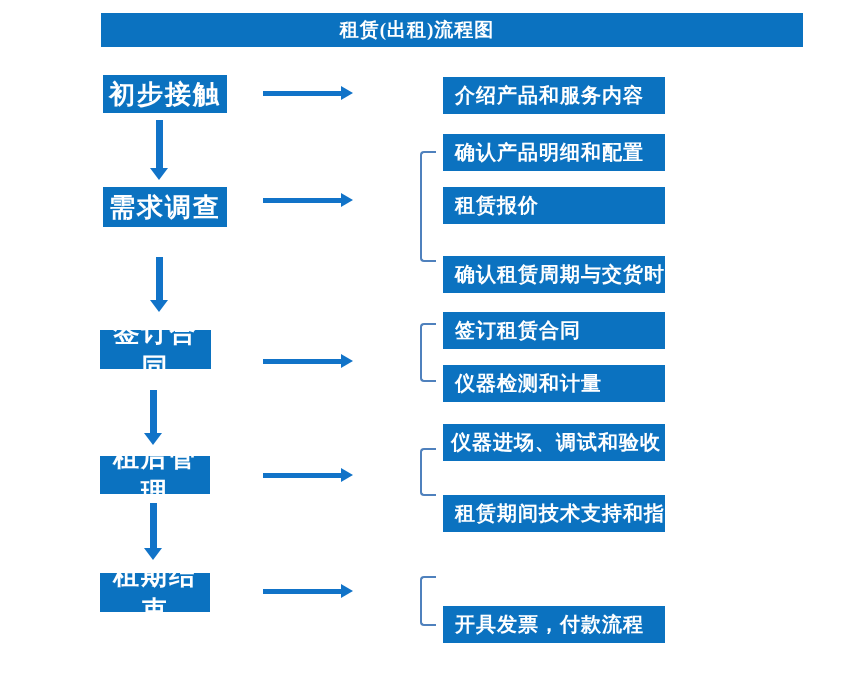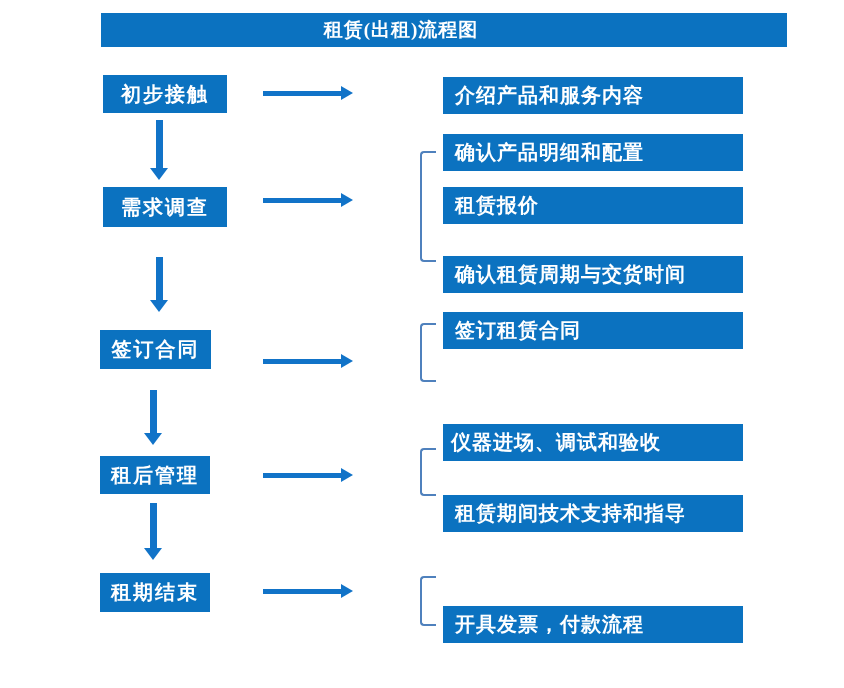--- a/index.html
+++ b/index.html
@@ -14,29 +14,30 @@
     position:relative;width:844px;height:688px;background:var(--background);
     font-family:"Liberation Serif","DejaVu Serif",serif;
     overflow:hidden;margin:0 auto;
   }
   .titlebar{
     position:absolute;left:101px;top:13px;width:600px;height:34px;
     background:var(--box-blue);color:var(--text);
     font-size:19px;font-weight:bold;line-height:34px;
     text-align:center;padding-right:86px;box-sizing:content-box;
     letter-spacing:1px;
+    padding-left:16px;
   }
   .stage{
     position:absolute;background:var(--box-blue);color:var(--text);
-    font-size:20px;font-weight:bold;text-align:center;
+    font-size:26px;font-weight:bold;text-align:center;
     display:flex;align-items:center;justify-content:center;
     letter-spacing:2px;
   }
   .output{
-    position:absolute;left:443px;width:300px;height:37px;
+    position:absolute;left:443px;width:222px;height:37px;
     background:var(--box-blue);color:var(--text);
     font-size:20px;font-weight:bold;
     display:flex;align-items:center;padding-left:12px;box-sizing:border-box;
     letter-spacing:1px;white-space:nowrap;
   }
   
   .harrow{position:absolute;left:263px;width:90px;height:14px;}
   .harrow .shaft{position:absolute;left:0;right:11px;top:4.5px;height:5px;background:var(--arrow-blue);}
   .harrow .head{position:absolute;right:0;top:0;width:0;height:0;
     border-left:12px solid var(--arrow-blue);border-top:7px solid transparent;border-bottom:7px solid transparent;}
@@ -130,17 +131,18 @@
   <div class="bracket" id="b0"></div>
   <div class="bracket" id="b1"></div>
   <div class="bracket" id="b2"></div>
   <div class="bracket" id="b3"></div>
 
   <div class="output" id="out0">介绍产品和服务内容</div>
   <div class="output" id="out1">确认产品明细和配置</div>
   <div class="output" id="out2">租赁报价</div>
   <div class="output" id="out3">确认租赁周期与交货时间</div>
   <div class="output" id="out4">签订租赁合同</div>
+  <div class="output" id="out5">仪器检测和计量</div>
   <div class="output" id="out6">仪器进场、调试和验收</div>
   <div class="output" id="out7">租赁期间技术支持和指导</div>
   <div class="output" id="out9">开具发票，付款流程</div>
 
 </div>
 
 </body></html>

